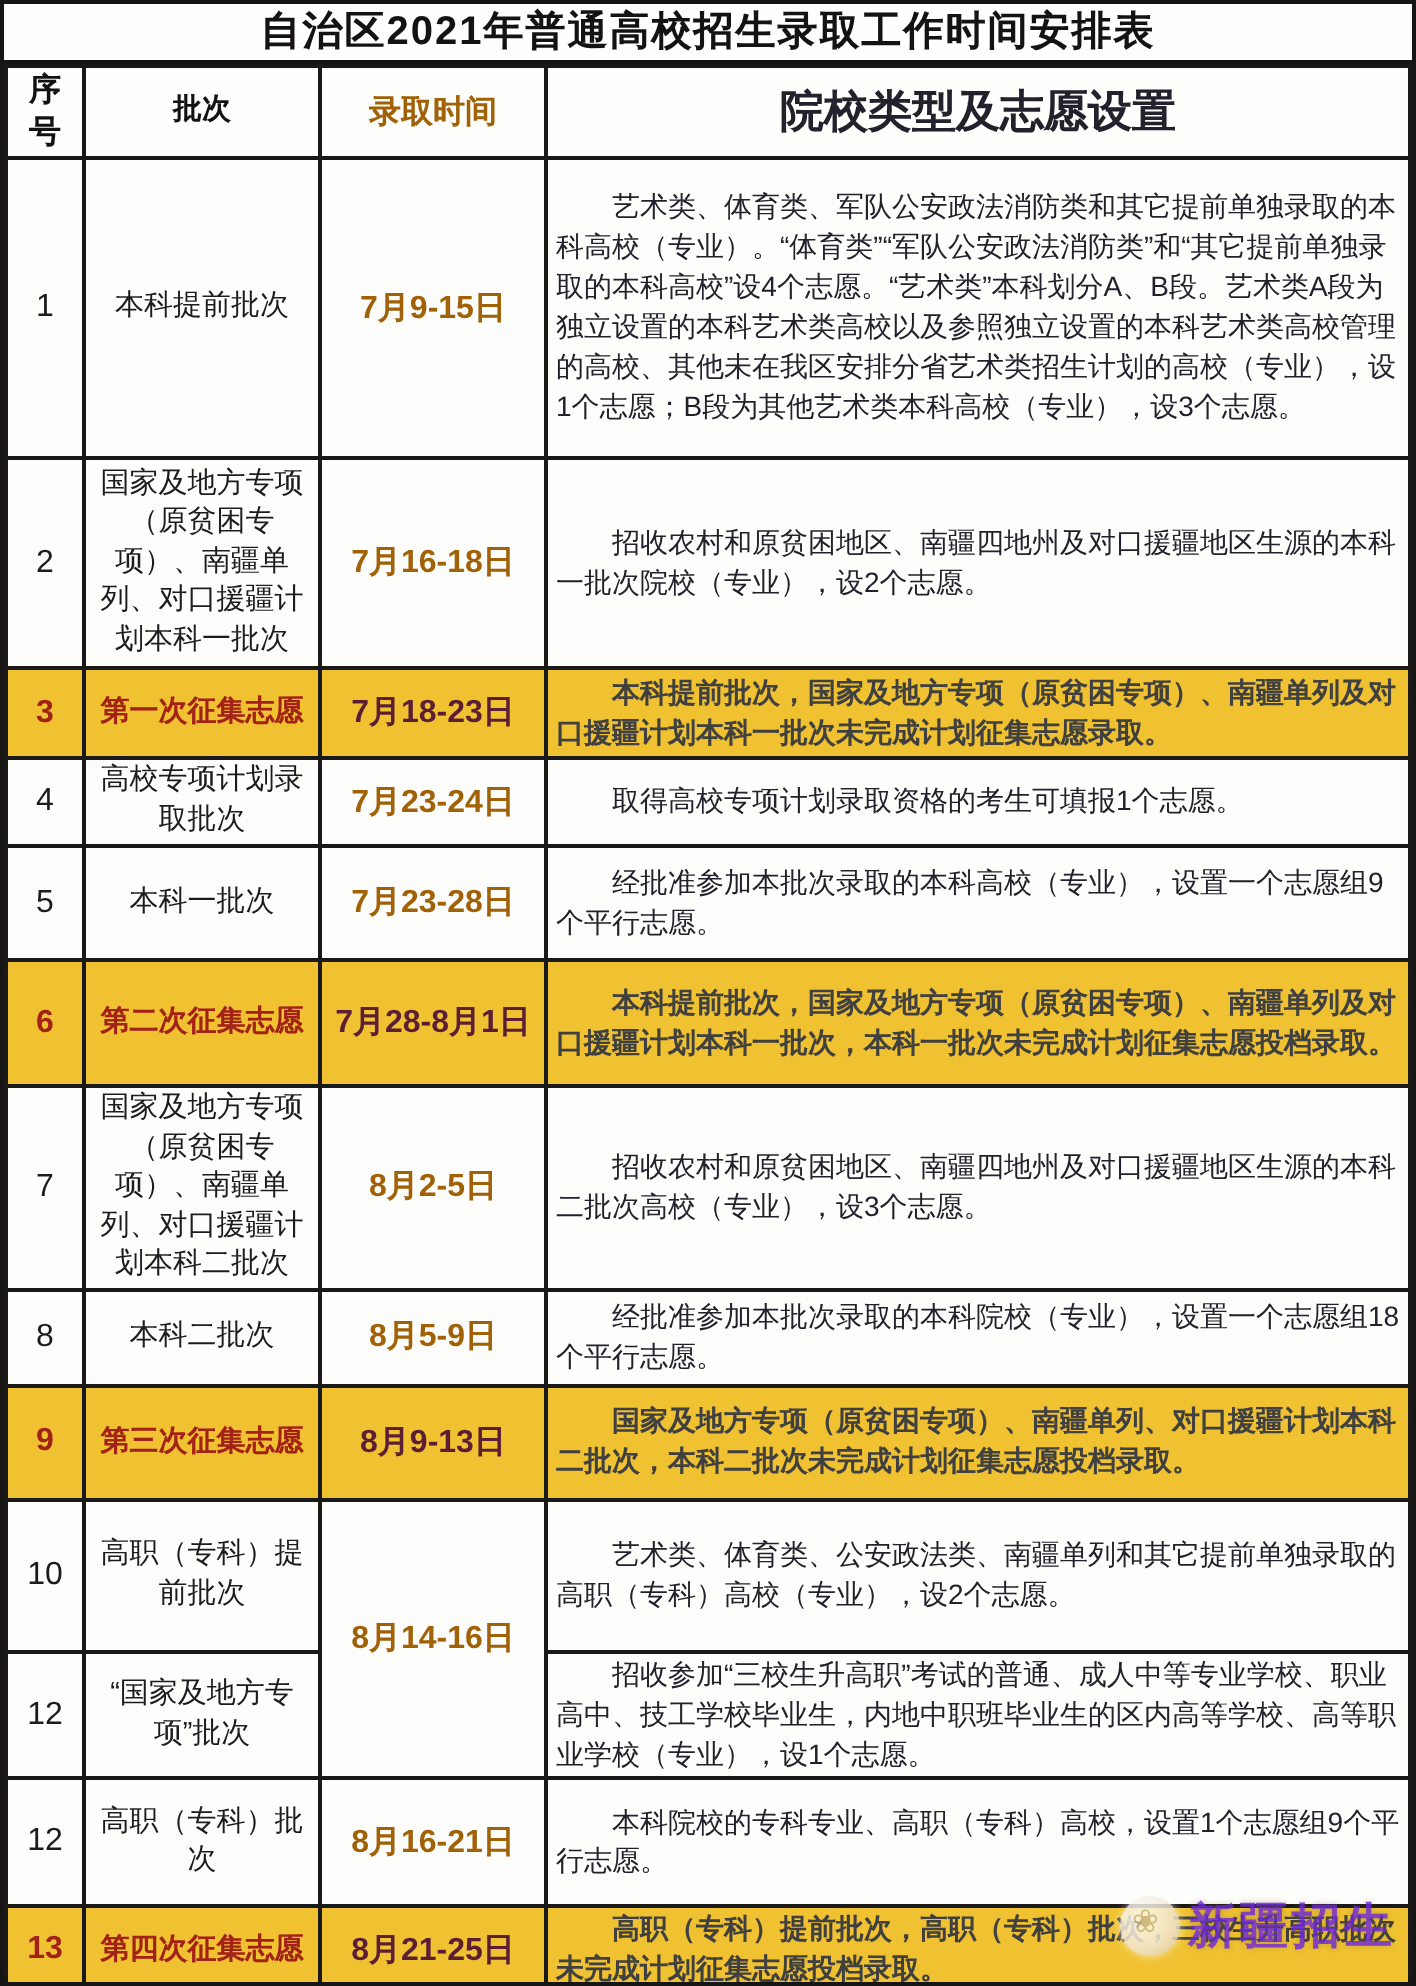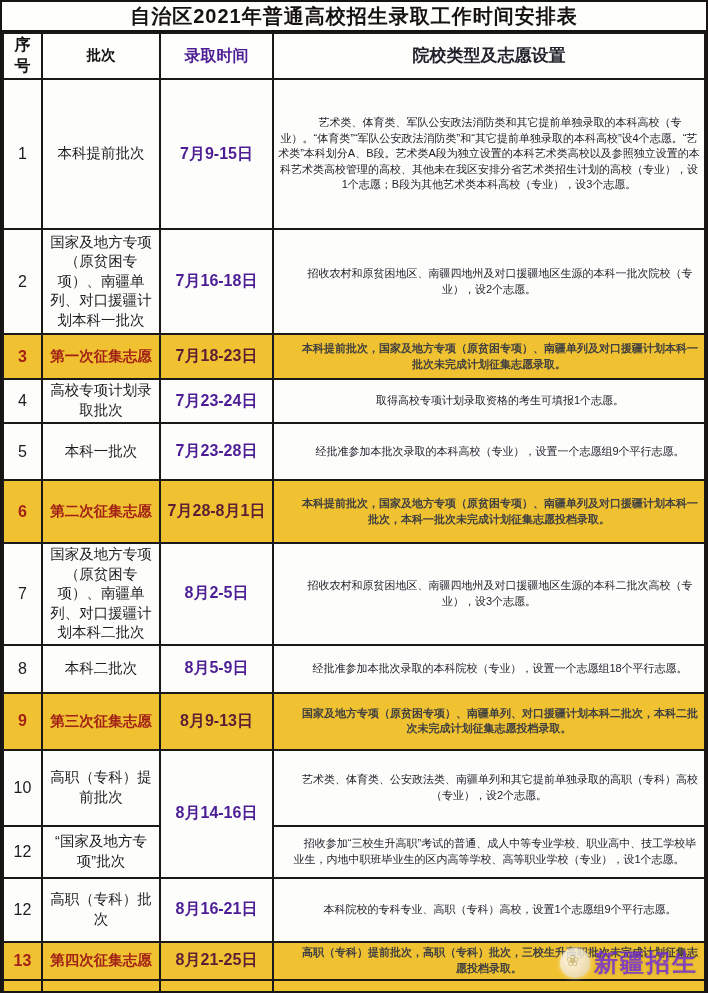--- a/index.html
+++ b/index.html
@@ -21,23 +21,23 @@
     width:100%;border-collapse:collapse;table-layout:fixed;
     background:#fdfdfb;
   }
   table.sched td,table.sched th{
     border:2px solid #1b1918;padding:1px 4px;
     vertical-align:middle;overflow:hidden;
   }
   th{font-size:17px;font-weight:bold;color:#121212;height:27px;background:#fefefc;}
   .c-no{width:39px;text-align:center;font-size:16px;}
   .c-batch{width:118px;text-align:center;font-size:14.5px;line-height:1.35;padding:1px 2px;}
-  .c-time{width:113px;text-align:center;font-size:16px;font-weight:bold;color:#4c1d95;white-space:nowrap;}
+  .c-time{width:113px;text-align:center;font-size:16px;font-weight:bold;color:#a16207;white-space:nowrap;}
   .c-desc{
-    text-align:center;font-size:11px;line-height:1.42;
+    text-align:left;font-size:14px;line-height:1.42;
     padding:2px 7px 2px 6px;color:#21222b;
   }
   .c-desc .para{text-indent:2em;}
   tr.hl{background:#F0C232;}
   tr.hl .c-no{color:#A32217;font-weight:bold;}
   tr.hl .c-batch{color:#A32217;font-weight:bold;}
   tr.hl .c-time{color:#5C1E33;}
   tr.hl .c-desc{color:#404040;font-weight:bold;}
   .watermark{
     position:absolute;right:8px;bottom:12px;
@@ -72,21 +72,21 @@
         <col style="width:118px">
         <col style="width:113px">
         <col>
       </colgroup>
 
     <tbody>
         <tr>
       <th class="c-no">序号</th>
       <th class="c-batch">批次</th>
       <th class="c-time">录取时间</th>
-      <th class="c-desc" style="text-align:center;font-size:17px;">院校类型及志愿设置</th>
+      <th class="c-desc" style="text-align:center;font-size:22px;">院校类型及志愿设置</th>
     </tr>
 
     <tr style="height:150px;">
       <td class="c-no">1</td>
       <td class="c-batch">本科提前批次</td>
       <td class="c-time">7月9-15日</td>
       <td class="c-desc">
             <div class="para">艺术类、体育类、军队公安政法消防类和其它提前单独录取的本科高校（专业）。“体育类”“军队公安政法消防类”和“其它提前单独录取的本科高校”设4个志愿。“艺术类”本科划分A、B段。艺术类A段为独立设置的本科艺术类高校以及参照独立设置的本科艺术类高校管理的高校、其他未在我区安排分省艺术类招生计划的高校（专业），设1个志愿；B段为其他艺术类本科高校（专业），设3个志愿。</div>
           </td>
     </tr>

